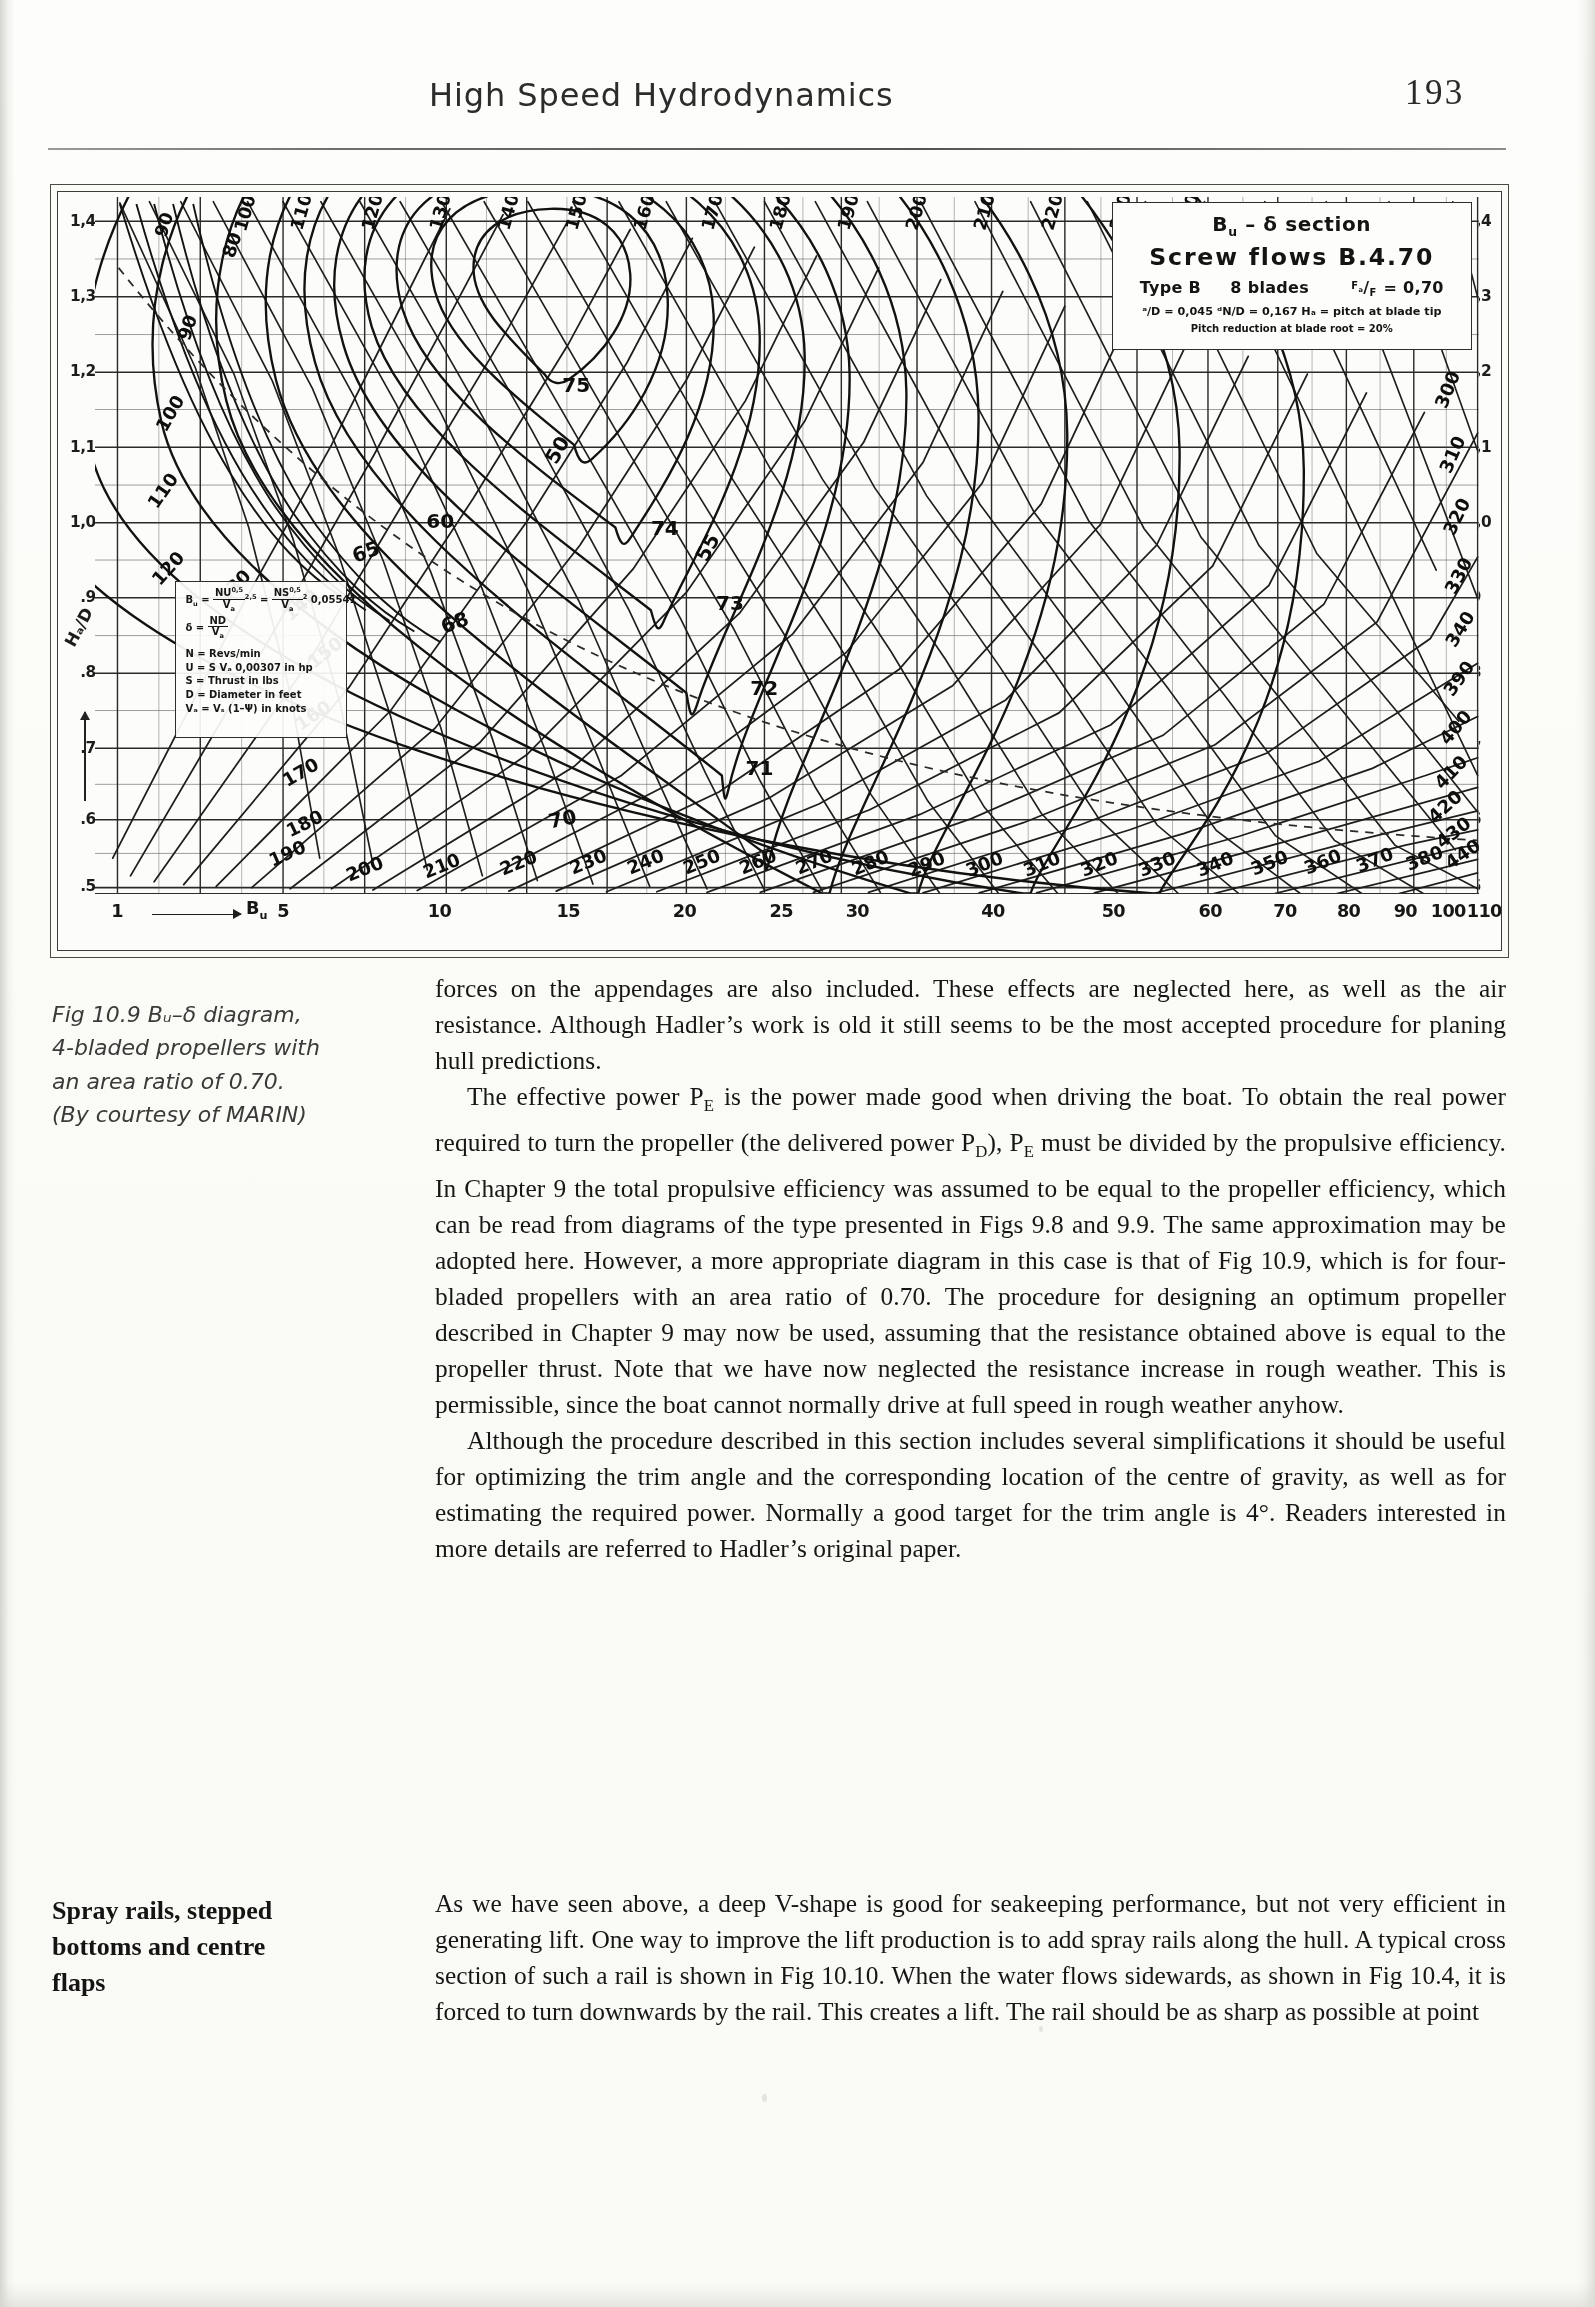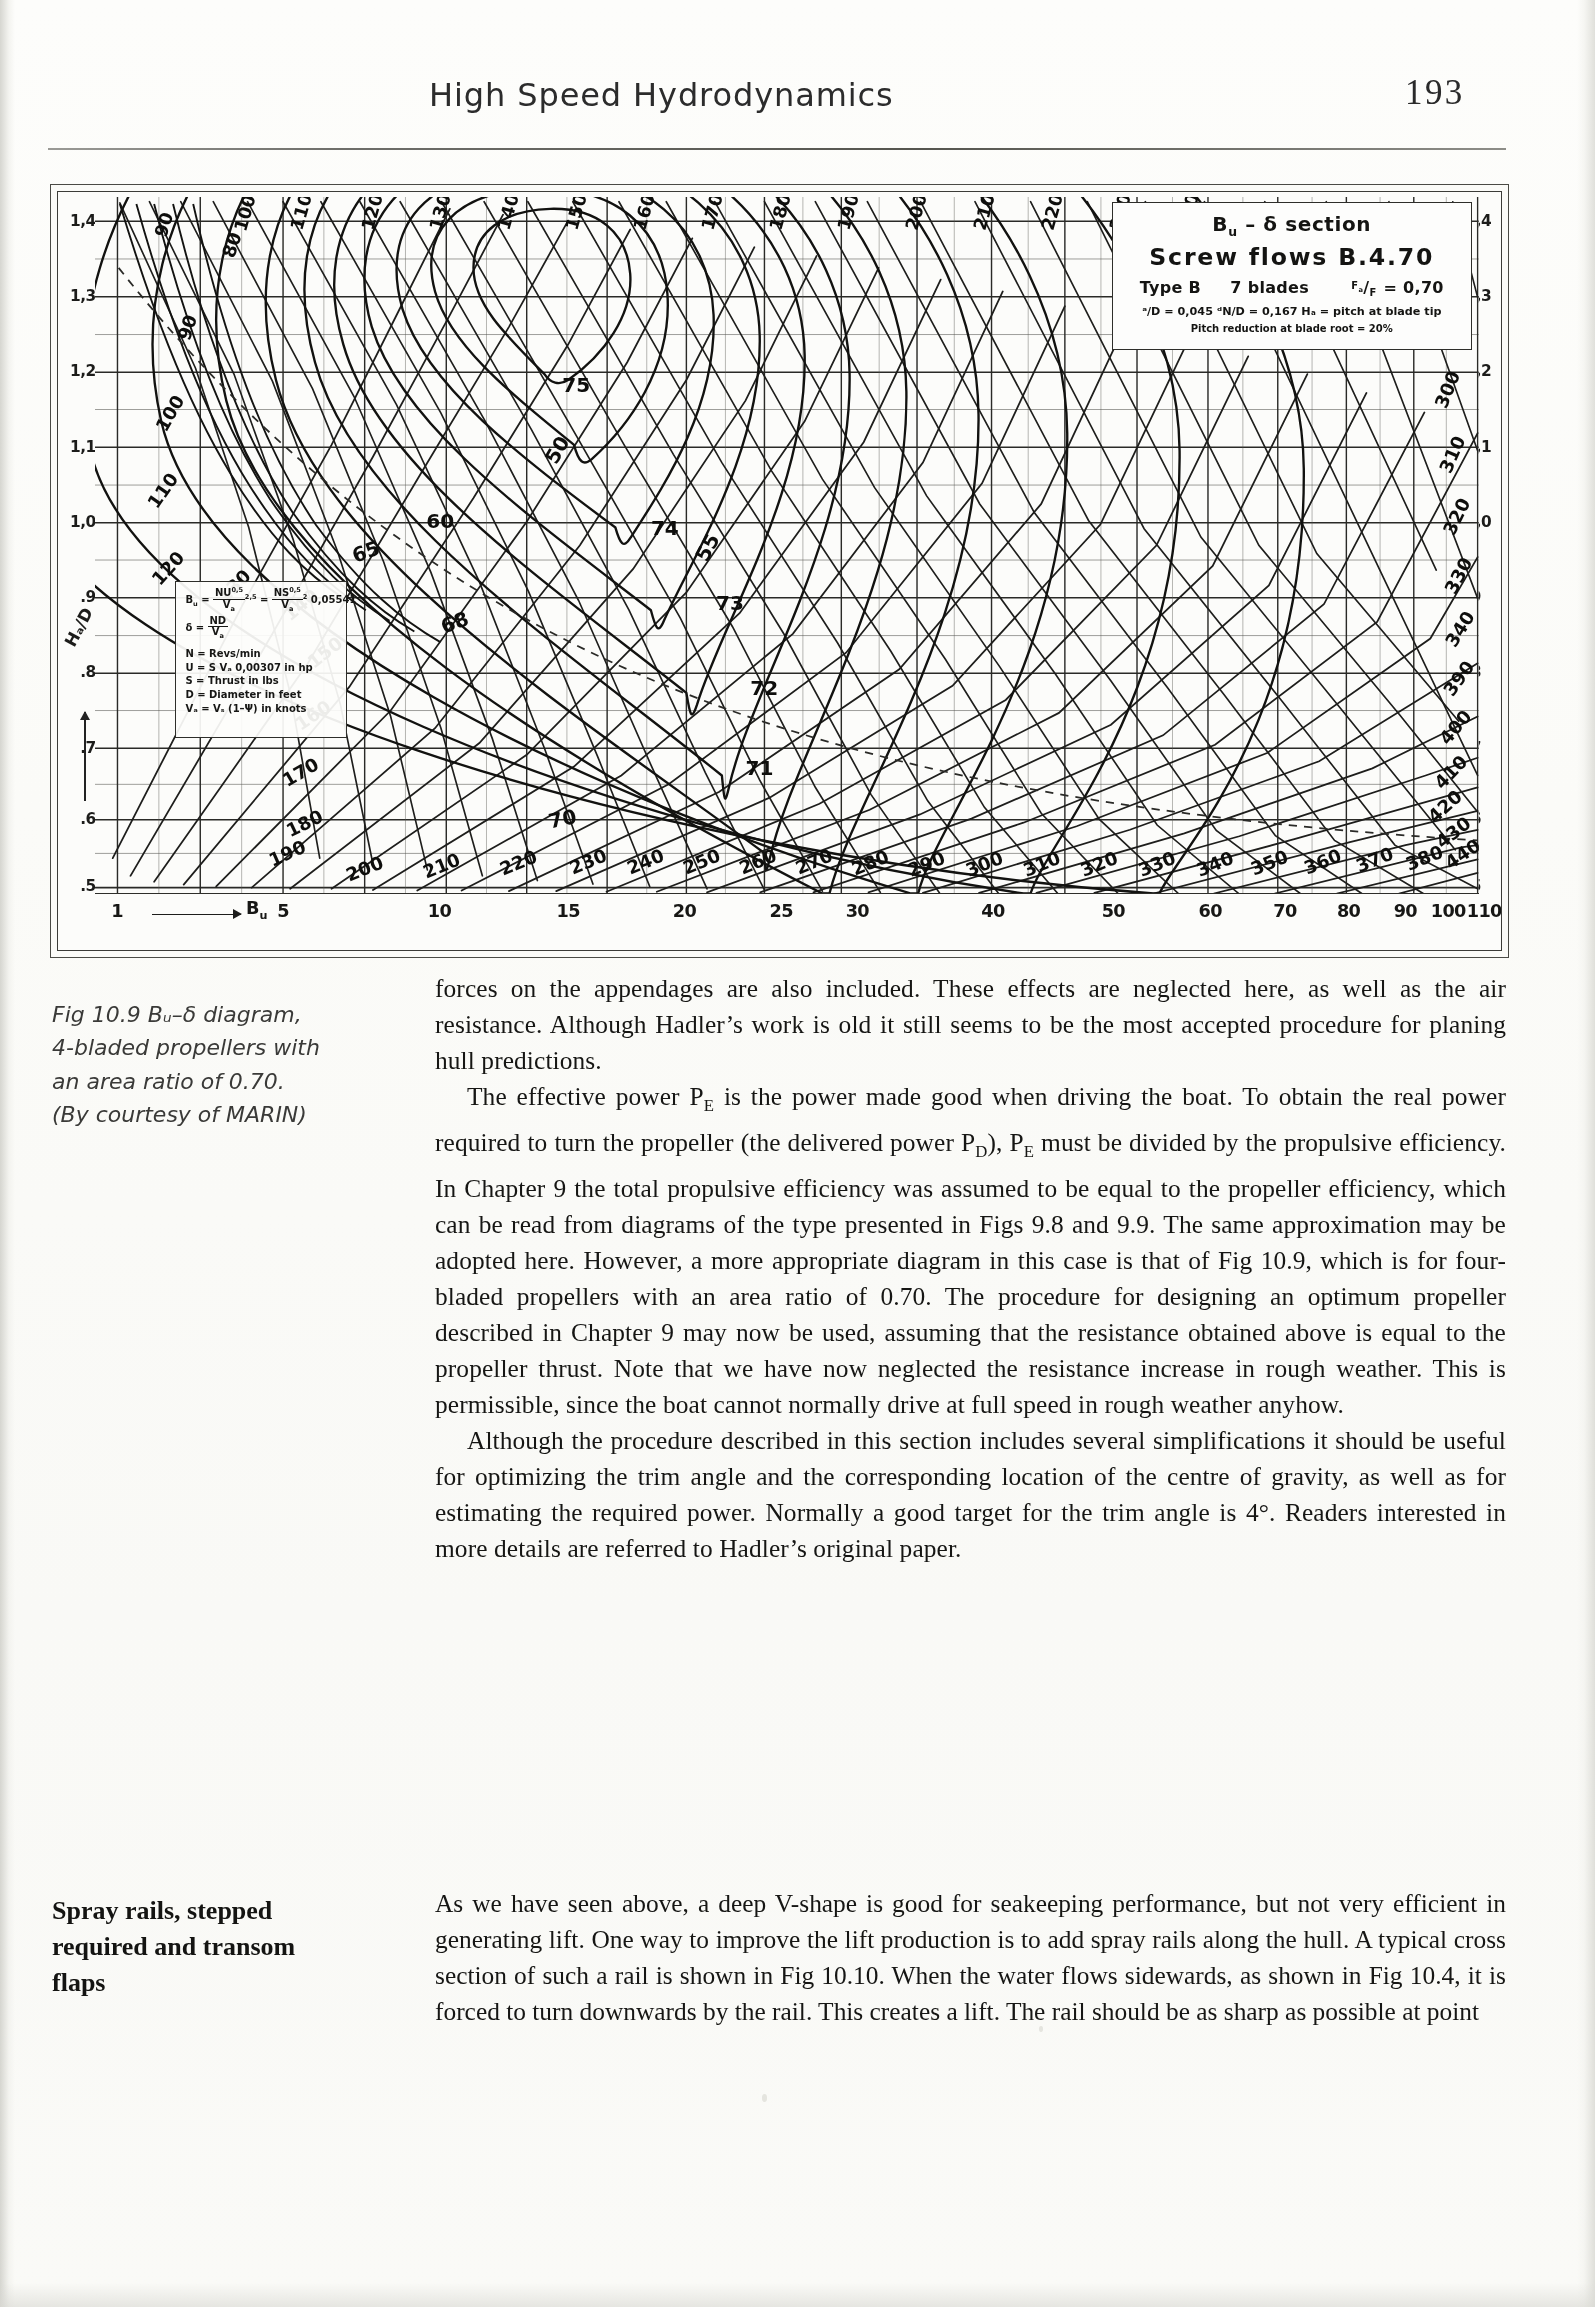--- a/index.html
+++ b/index.html
@@ -567,21 +567,21 @@
         <div class="fline">Vₐ = Vₛ (1–Ψ) in knots</div>
       </div>
 
       <div class="legendbox">
         <div class="lg1">
           <span>B</span><sub>u</sub><span> – δ   section</span>
         </div>
         <div class="lg2">Screw flows B.4.70</div>
         <div class="lg3">
           <span>Type  B</span>&nbsp;&nbsp;&nbsp;&nbsp;
-          <span>7  blades</span>&nbsp;&nbsp;&nbsp;&nbsp;&nbsp;&nbsp;
+          <span>8  blades</span>&nbsp;&nbsp;&nbsp;&nbsp;&nbsp;&nbsp;
           <span class="frac"><span class="n">F</span><span class="n" style="font-size:.42em;top:-.2em">a</span><span class="sl">/</span><span class="d">F</span></span>
           <span>= 0,70</span>
         </div>
         <div class="lg4">ᵃ/D = 0,045    ᵈN/D = 0,167    Hₐ = pitch at blade tip</div>
         <div class="lg5">Pitch reduction at blade root = 20%</div>
       </div>
     </div>
 
     <div class="xaxis">
       <div class="xtick" style="left:1.6%">1</div>
@@ -613,21 +613,21 @@
 </div>
 
 <div class="body">
   <p>forces on the appendages are also included. These effects are neglected here, as well as the air resistance. Although Hadler’s work is old it still seems to be the most accepted procedure for planing hull predictions.</p>
   <p class="ind"><span>The effective power P</span><sub>E</sub><span> is the power made good when driving the boat. To obtain the real power required to turn the propeller (the delivered power P</span><sub>D</sub><span>), P</span><sub>E</sub><span> must be divided by the propulsive efficiency. In Chapter 9 the total propulsive efficiency was assumed to be equal to the propeller efficiency, which can be read from diagrams of the type presented in Figs 9.8 and 9.9. The same approximation may be adopted here. However, a more appropriate diagram in this case is that of Fig 10.9, which is for four-bladed propellers with an area ratio of 0.70. The procedure for designing an optimum propeller described in Chapter 9 may now be used, assuming that the resistance obtained above is equal to the propeller thrust. Note that we have now neglected the resistance increase in rough weather. This is permissible, since the boat cannot normally drive at full speed in rough weather anyhow.</span></p>
   <p class="ind">Although the procedure described in this section includes several simplifications it should be useful for optimizing the trim angle and the corresponding location of the centre of gravity, as well as for estimating the required power. Normally a good target for the trim angle is 4°. Readers interested in more details are referred to Hadler’s original paper.</p>
 </div>
 
 <div class="sidehead">
   <span>Spray rails, stepped</span>
-  <span>required and transom</span>
+  <span>bottoms and centre</span>
   <span>flaps</span>
 </div>
 
 <div class="body2">
   <p>As we have seen above, a deep V-shape is good for seakeeping performance, but not very efficient in generating lift. One way to improve the lift production is to add spray rails along the hull. A typical cross section of such a rail is shown in Fig 10.10. When the water flows sidewards, as shown in Fig 10.4, it is forced to turn downwards by the rail. This creates a lift. The rail should be as sharp as possible at point</p>
 </div>
 
 <div class="speck" style="left:762px;top:2094px;width:5.3px;height:8.3px;"></div>
 <div class="speck" style="left:1039px;top:2026px;width:4.1px;height:5.9px;"></div>
 

